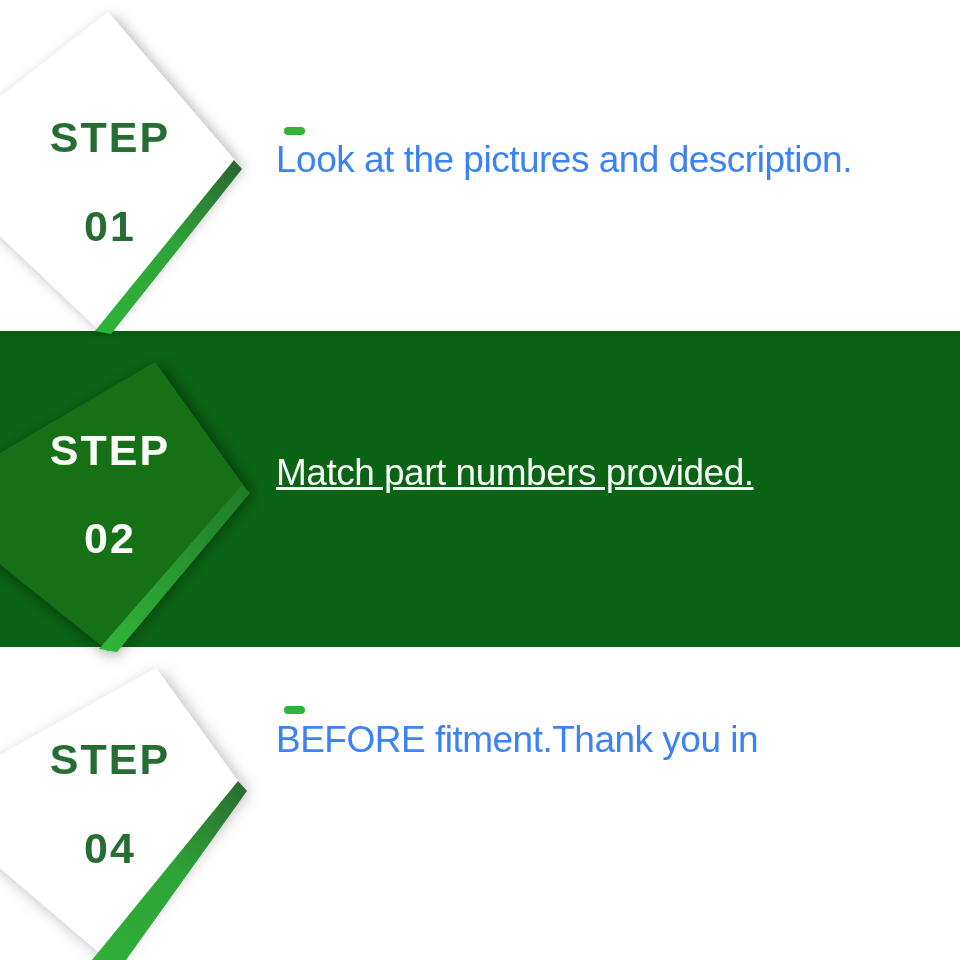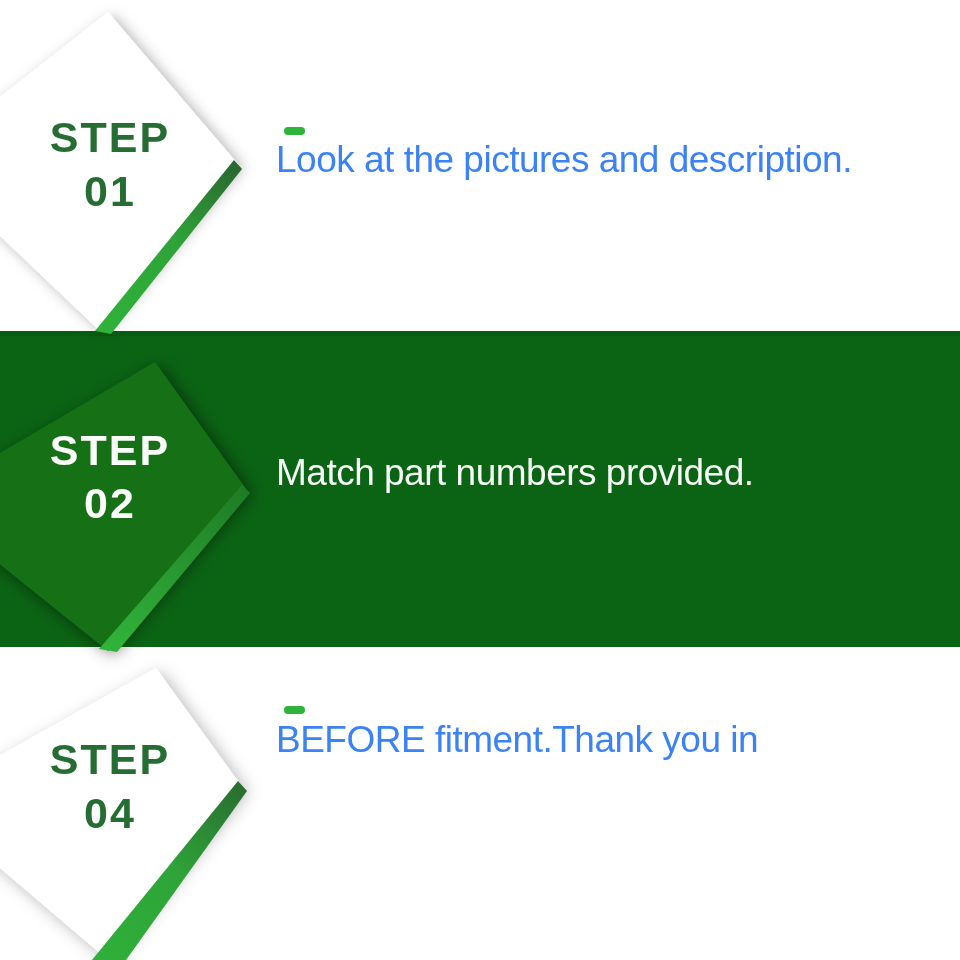--- a/index.html
+++ b/index.html
@@ -9,37 +9,37 @@
     overflow:hidden;
     background:#ffffff;
     font-family:"Liberation Sans", sans-serif;
   }
   .deco{position:absolute;left:0;top:0;z-index:0;}
   .step-title{
     position:absolute;left:10px;width:200px;z-index:2;
     text-align:center;font-weight:bold;font-size:43px;line-height:54px;
     letter-spacing:2px;color:#256d32;white-space:pre-line;
   }
-  .step-title .num{display:block;}
+  .step-title .num{display:block;margin-top:35px;}
   .title-1{top:110px;}
   .title-2{top:424px;line-height:53px;color:#fafdfa;}
   .title-3{top:732px;}
   .dash{
     position:absolute;left:284px;width:21px;height:8px;border-radius:4px;
     background:#2fb33b;z-index:2;
   }
   .dash-1{top:127px;}
   .dash-3{top:706px;}
   .desc{
     position:absolute;left:276px;z-index:2;
     font-size:37px;line-height:42px;letter-spacing:-0.5px;color:#3b82f6;
     white-space:nowrap;
   }
   .desc-1{top:139px;}
-  .desc-2{top:452px;color:#f7fbf7;}
+  .desc-2{top:452px;color:#f7fbf7;text-decoration:underline;}
   .desc-3{top:719px;white-space:normal;width:600px;}
   .desc-3 b{font-weight:normal;}
 </style>
 </head>
 <body>
 
 <div class="canvas">
 
   <svg class="deco" width="960" height="960" viewBox="0 0 960 960">
     <defs>

